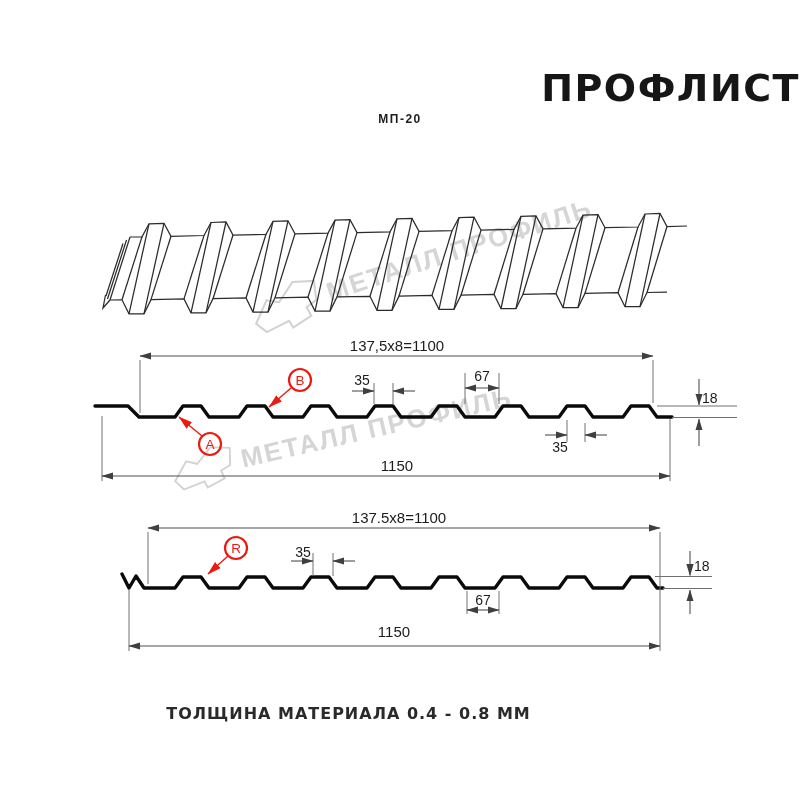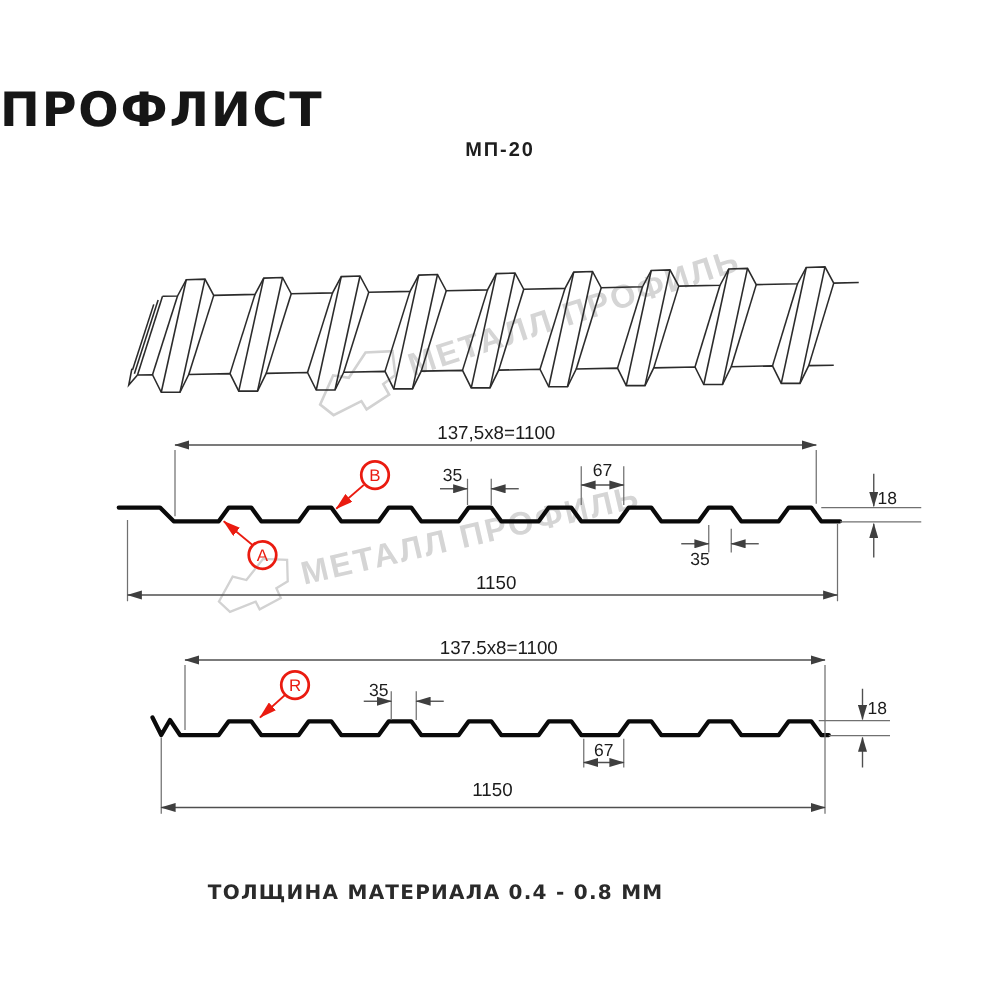--- a/index.html
+++ b/index.html
@@ -1,22 +1,22 @@
 <!DOCTYPE html>
 <html><head>
 <meta charset="utf-8">
 <style>
   html,body{margin:0;padding:0;}
   body{width:800px;height:800px;background:#ffffff;position:relative;overflow:hidden;
        font-family:"Liberation Sans", sans-serif;}
   .abs{position:absolute;}
   
-  #title{top:66px;left:0;width:800px;text-align:left;font-size:38px;font-weight:bold;
+  #title{top:66px;left:0;width:800px;text-align:right;font-size:38px;font-weight:bold;
          letter-spacing:1.5px;color:#161616;font-family:"DejaVu Sans","Liberation Sans",sans-serif;}
-  #subtitle{top:112px;left:0;width:800px;text-align:center;font-size:16px;font-weight:600;
+  #subtitle{top:112px;left:0;width:800px;text-align:center;font-size:12px;font-weight:600;
             letter-spacing:1.5px;color:#1e1e1e;}
   #footer{top:704px;left:0;width:697px;text-align:center;font-size:16px;font-weight:600;
           letter-spacing:1px;color:#2a2a2a;font-family:"DejaVu Sans","Liberation Sans",sans-serif;}
   
   .wm{display:flex;align-items:center;gap:7px;z-index:1;pointer-events:none;}
   .wm span{font-weight:bold;font-size:26px;letter-spacing:2px;color:#d5d5d5;white-space:nowrap;}
   .wm svg{flex:0 0 auto;}
   #wm-top{left:252px;top:292px;transform:rotate(-18deg);transform-origin:left center;}
   #wm-bottom{left:172px;top:452px;transform:rotate(-13deg);transform-origin:left center;}
   

